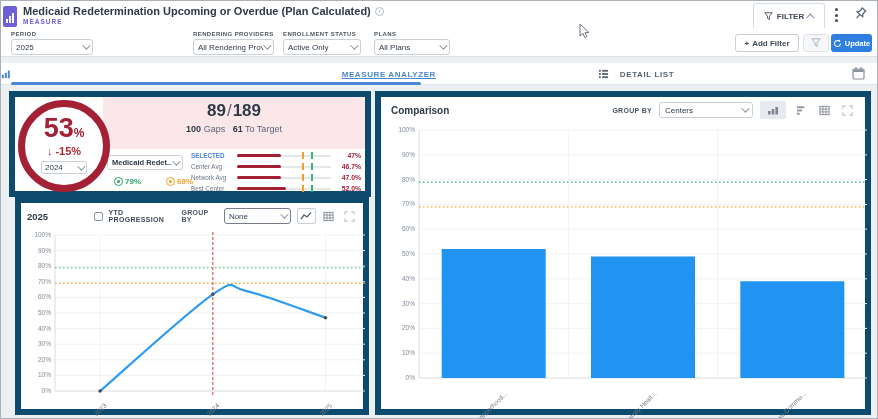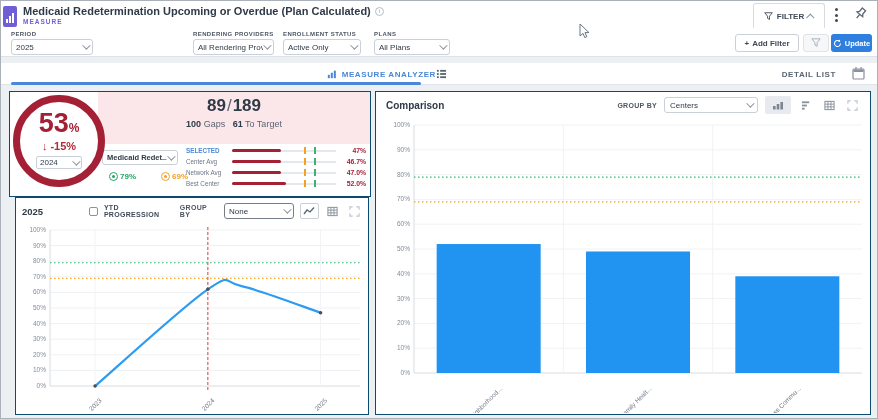--- a/index.html
+++ b/index.html
@@ -24,27 +24,27 @@
   .fgroup .flab { font-size:6px; font-weight:bold; color:#4c5663; letter-spacing:0.4px; }
   .select { margin-top:2px; height:16px; border:1px solid #c9d0d8; border-radius:3px; background:#fff; display:flex; align-items:center; justify-content:space-between; padding:0 4px; font-size:8px; color:#2f3a47; }
   .chev { width:6px; height:6px; border-right:1.2px solid #8a929c; border-bottom:1.2px solid #8a929c; transform:rotate(45deg) translateY(-2px); flex:none; }
   .chev.up { transform:rotate(-135deg) translateY(-1px); }
   .add-filter { position:absolute; right:78px; top:6px; width:64px; height:18px; border:1px solid #c9d0d8; border-radius:3px; background:#fff; font-size:8px; font-weight:bold; color:#3f4a58; display:flex; align-items:center; justify-content:center; gap:3px; }
   .funnel-btn { position:absolute; right:48px; top:6px; width:26px; height:18px; border:1px solid #e0e4e9; border-radius:3px; background:#f5f7f9; display:flex; align-items:center; justify-content:center; }
   .update-btn { position:absolute; right:5px; top:6px; width:41px; height:18px; border:none; border-radius:3px; background:#2f7fe0; color:#fff; font-size:7.5px; font-weight:bold; display:flex; align-items:center; justify-content:center; gap:3px; }
 
   
   .tabstrip { position:absolute; left:0; top:62px; width:100%; height:22px; background:#fff; border-bottom:1px solid #e0e4e9; }
-  .tab-left { position:absolute; left:0; top:0; width:435px; height:22px; display:flex; align-items:center; justify-content:flex-end; gap:5px; font-size:8px; font-weight:bold; color:#4b87d7; letter-spacing:0.6px; }
+  .tab-left { position:absolute; left:0; top:0; width:435px; height:22px; display:flex; align-items:center; justify-content:space-between; gap:5px; font-size:8px; font-weight:bold; color:#4b87d7; letter-spacing:0.6px;text-decoration:underline; }
   .tab-underline { position:absolute; left:10px; top:19px; width:410px; height:3px; background:#4b87d7; border-radius:2px; }
-  .tab-right { position:absolute; left:435px; top:0; width:400px; height:22px; display:flex; align-items:center; justify-content:space-between; gap:11px; font-size:8px; font-weight:bold; color:#5a6572; letter-spacing:0.6px; }
+  .tab-right { position:absolute; left:435px; top:0; width:400px; height:22px; display:flex; align-items:center; justify-content:center; gap:11px; font-size:8px; font-weight:bold; color:#5a6572; letter-spacing:0.6px; }
   .cal-ic { position:absolute; right:12px; top:3px; }
 
   
-  .card { background:#fff; border:1px solid #0c4a6e; position:absolute; }
+  .card { background:#fff; border:6px solid #0c4a6e; position:absolute; }
   .card-summary { left:8px; top:90px; width:362px; height:106px; }
   .pink-block { position:absolute; left:88px; top:0; right:0; height:52px; background:#fbe6ea; text-align:center; padding-top:4px; }
   .frac { font-size:17px; font-weight:bold; color:#2f3a47; }
   .frac .sep { font-weight:normal; color:#5a6572; padding:0 1px; }
   .excl { font-size:8px; color:#9aa3ad; margin-top:1px; }
   .gapsline { font-size:9px; color:#5a6572; margin-top:3px; }
   .gapsline b { color:#2f3a47; }
   .gauge { position:absolute; left:3px; top:3px; width:92px; height:92px; border:7px solid #a32035; border-radius:50%; background:#fff; z-index:3; text-align:center; padding-top:9px; }
   .gauge .score { font-size:27px; font-weight:bold; color:#a32035; line-height:24px; }
   .gauge .score small { font-size:12px; }

